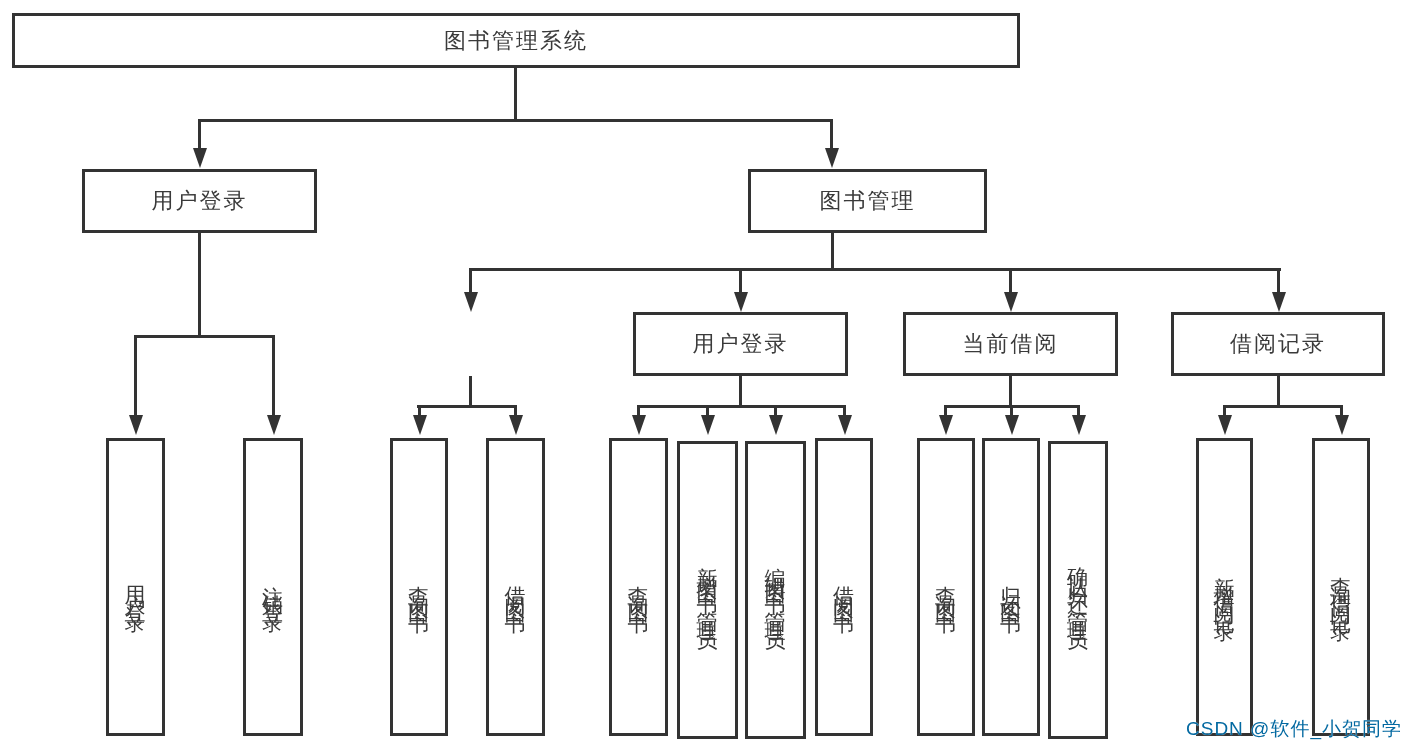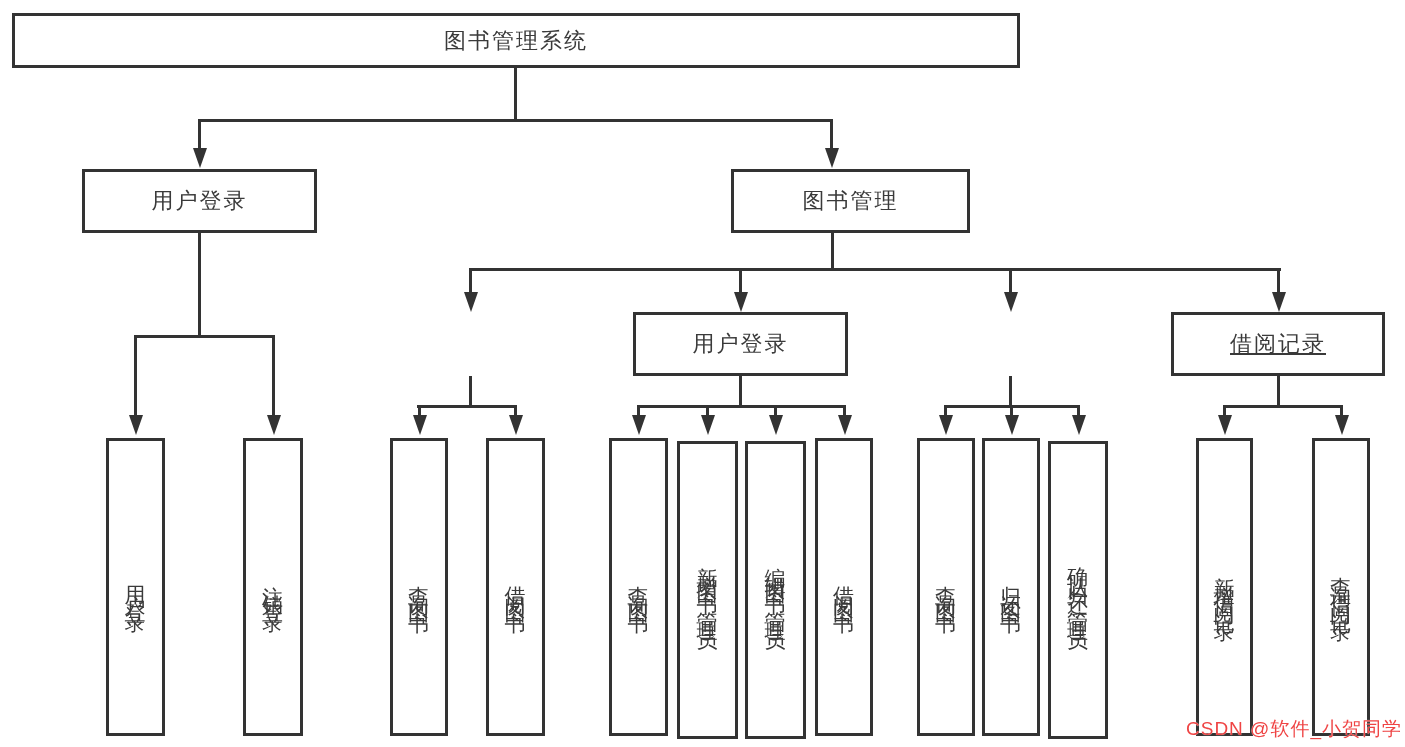--- a/index.html
+++ b/index.html
@@ -60,64 +60,65 @@
     border-right: 7px solid transparent;
     border-top: 20px solid #333333;
   }
 
   .watermark {
     position: absolute;
     left: 1186px;
     top: 716px;
     font-size: 19px;
     letter-spacing: 1px;
-    color: #ef4444;
+    color: #0369a1;
     white-space: nowrap;
     text-shadow: 0 0 1px #ffffff;
   }
 </style>
 </head>
 <body>
 
 <div class="canvas">
 
   <div class="node" style="left:12px; top:13px; width:1008px; height:55px;">图书管理系统</div>
 
   <div>
     <div class="vline" style="left:514px; top:68px; height:54px;"></div>
     <div class="hline" style="left:198px; top:119px; width:634px;"></div>
     <div class="drop" style="left:198px; top:119px; height:29px;"></div>
     <div class="drop" style="left:830px; top:119px; height:29px;"></div>
   </div>
 
   <div class="node" style="left:82px; top:169px; width:235px; height:64px;">用户登录</div>
 
-  <div class="node" style="left:731px; top:169px; width:239px; height:64px;">图书管理</div>
+  <div class="node" style="left:748px; top:169px; width:239px; height:64px;">图书管理</div>
 
   <div>
     <div class="vline" style="left:198px; top:233px; height:105px;"></div>
     <div class="hline" style="left:134px; top:335px; width:141px;"></div>
     <div class="drop" style="left:134px; top:335px; height:80px;"></div>
     <div class="drop" style="left:272px; top:335px; height:80px;"></div>
   </div>
 
   <div>
     <div class="vline" style="left:831px;  top:233px; height:38px;"></div>
     <div class="hline" style="left:469px;  top:268px; width:812px;"></div>
     <div class="drop" style="left:469px;  top:268px; height:24px;"></div>
     <div class="drop" style="left:739px;  top:268px; height:24px;"></div>
     <div class="drop" style="left:1009px; top:268px; height:24px;"></div>
     <div class="drop" style="left:1277px; top:268px; height:24px;"></div>
   </div>
 
 
   <div class="node" style="left:633px; top:312px; width:215px; height:64px;">用户登录</div>
 
-
-  <div class="node" style="left:1171px; top:312px; width:214px; height:64px;text-decoration:underline;">借阅记录</div>
+  <div class="node" style="left:903px; top:312px; width:215px; height:64px;">当前借阅</div>
+
+  <div class="node" style="left:1171px; top:312px; width:214px; height:64px;">借阅记录</div>
 
   <div>
     <div class="vline" style="left:469px; top:376px; height:32px;"></div>
     <div class="hline" style="left:417px; top:405px; width:100px;"></div>
     <div class="drop" style="left:418px; top:405px; height:10px;"></div>
     <div class="drop" style="left:514px; top:405px; height:10px;"></div>
   </div>
 
   <div>
     <div class="vline" style="left:739px; top:376px; height:32px;"></div>

